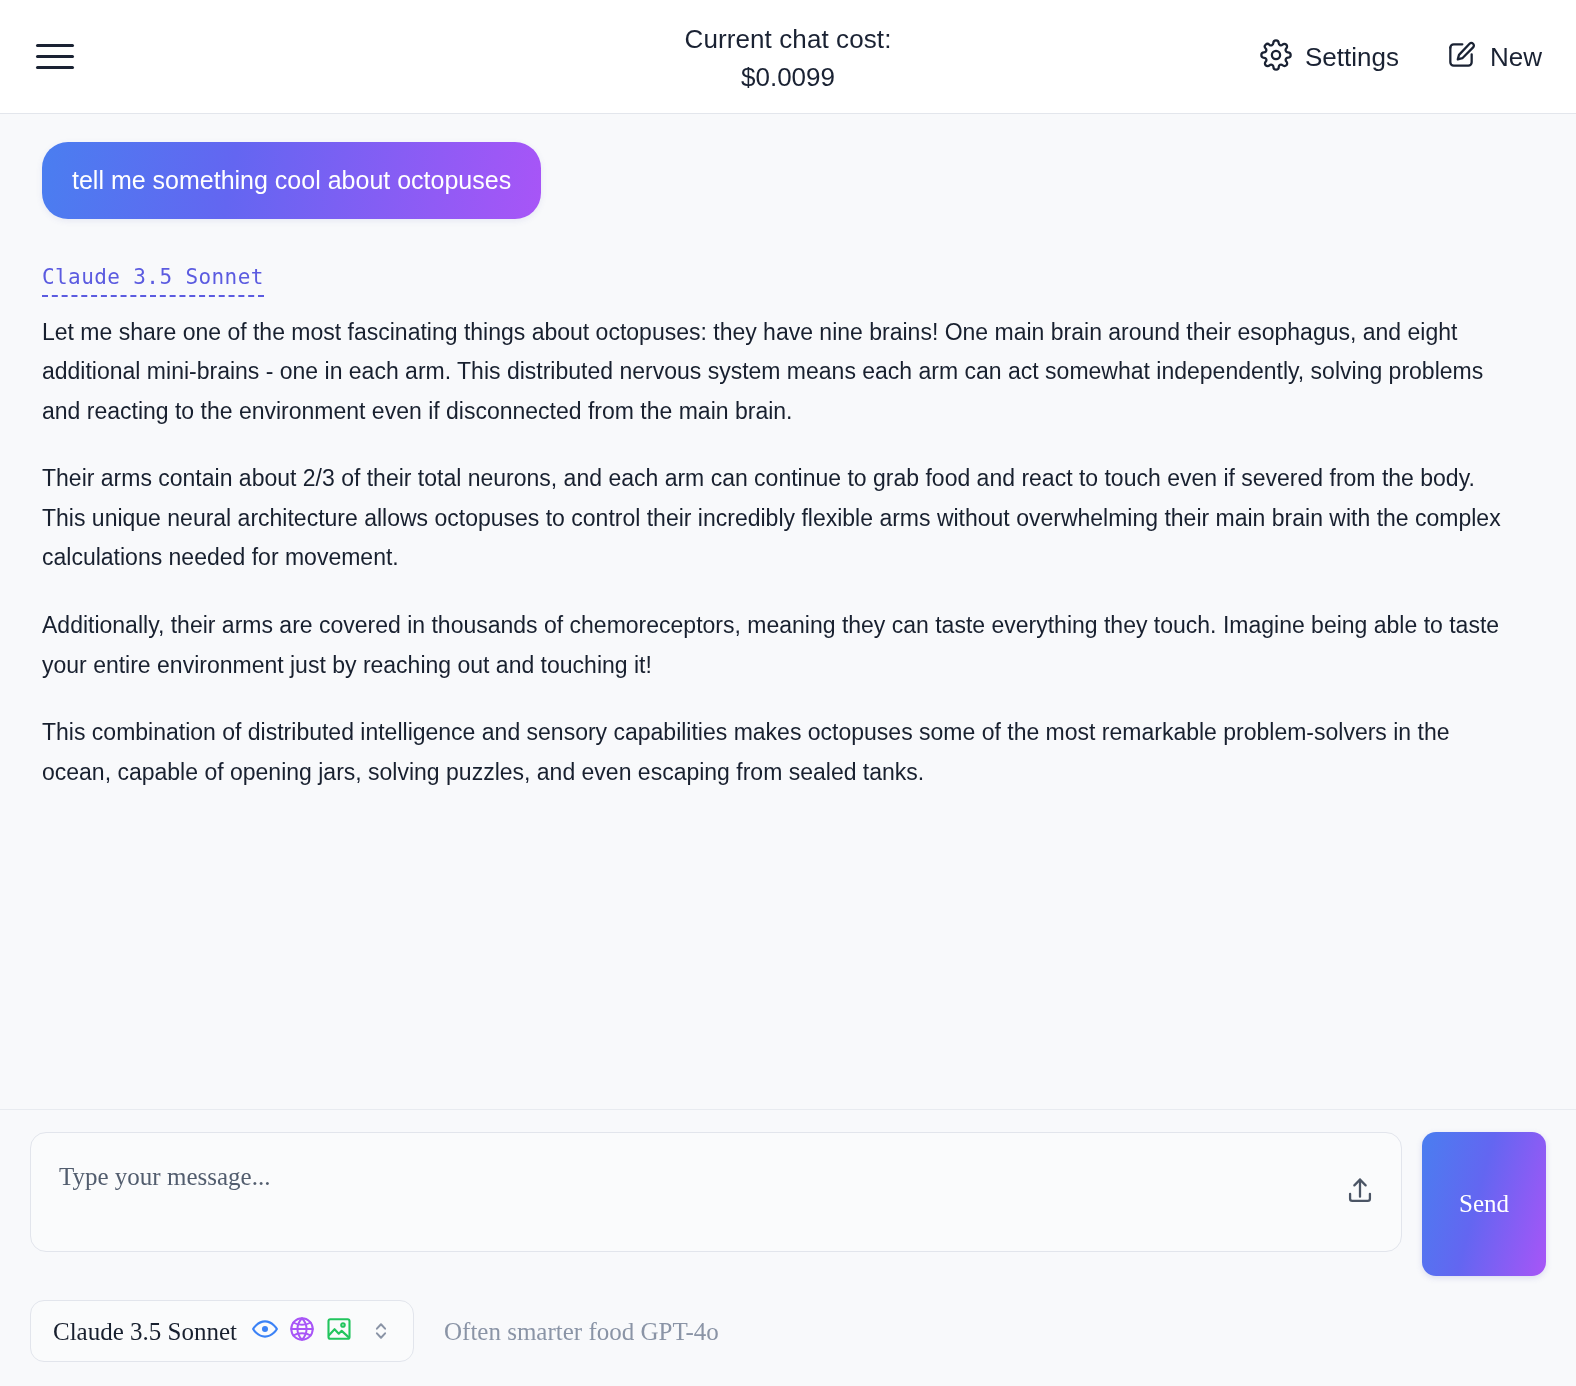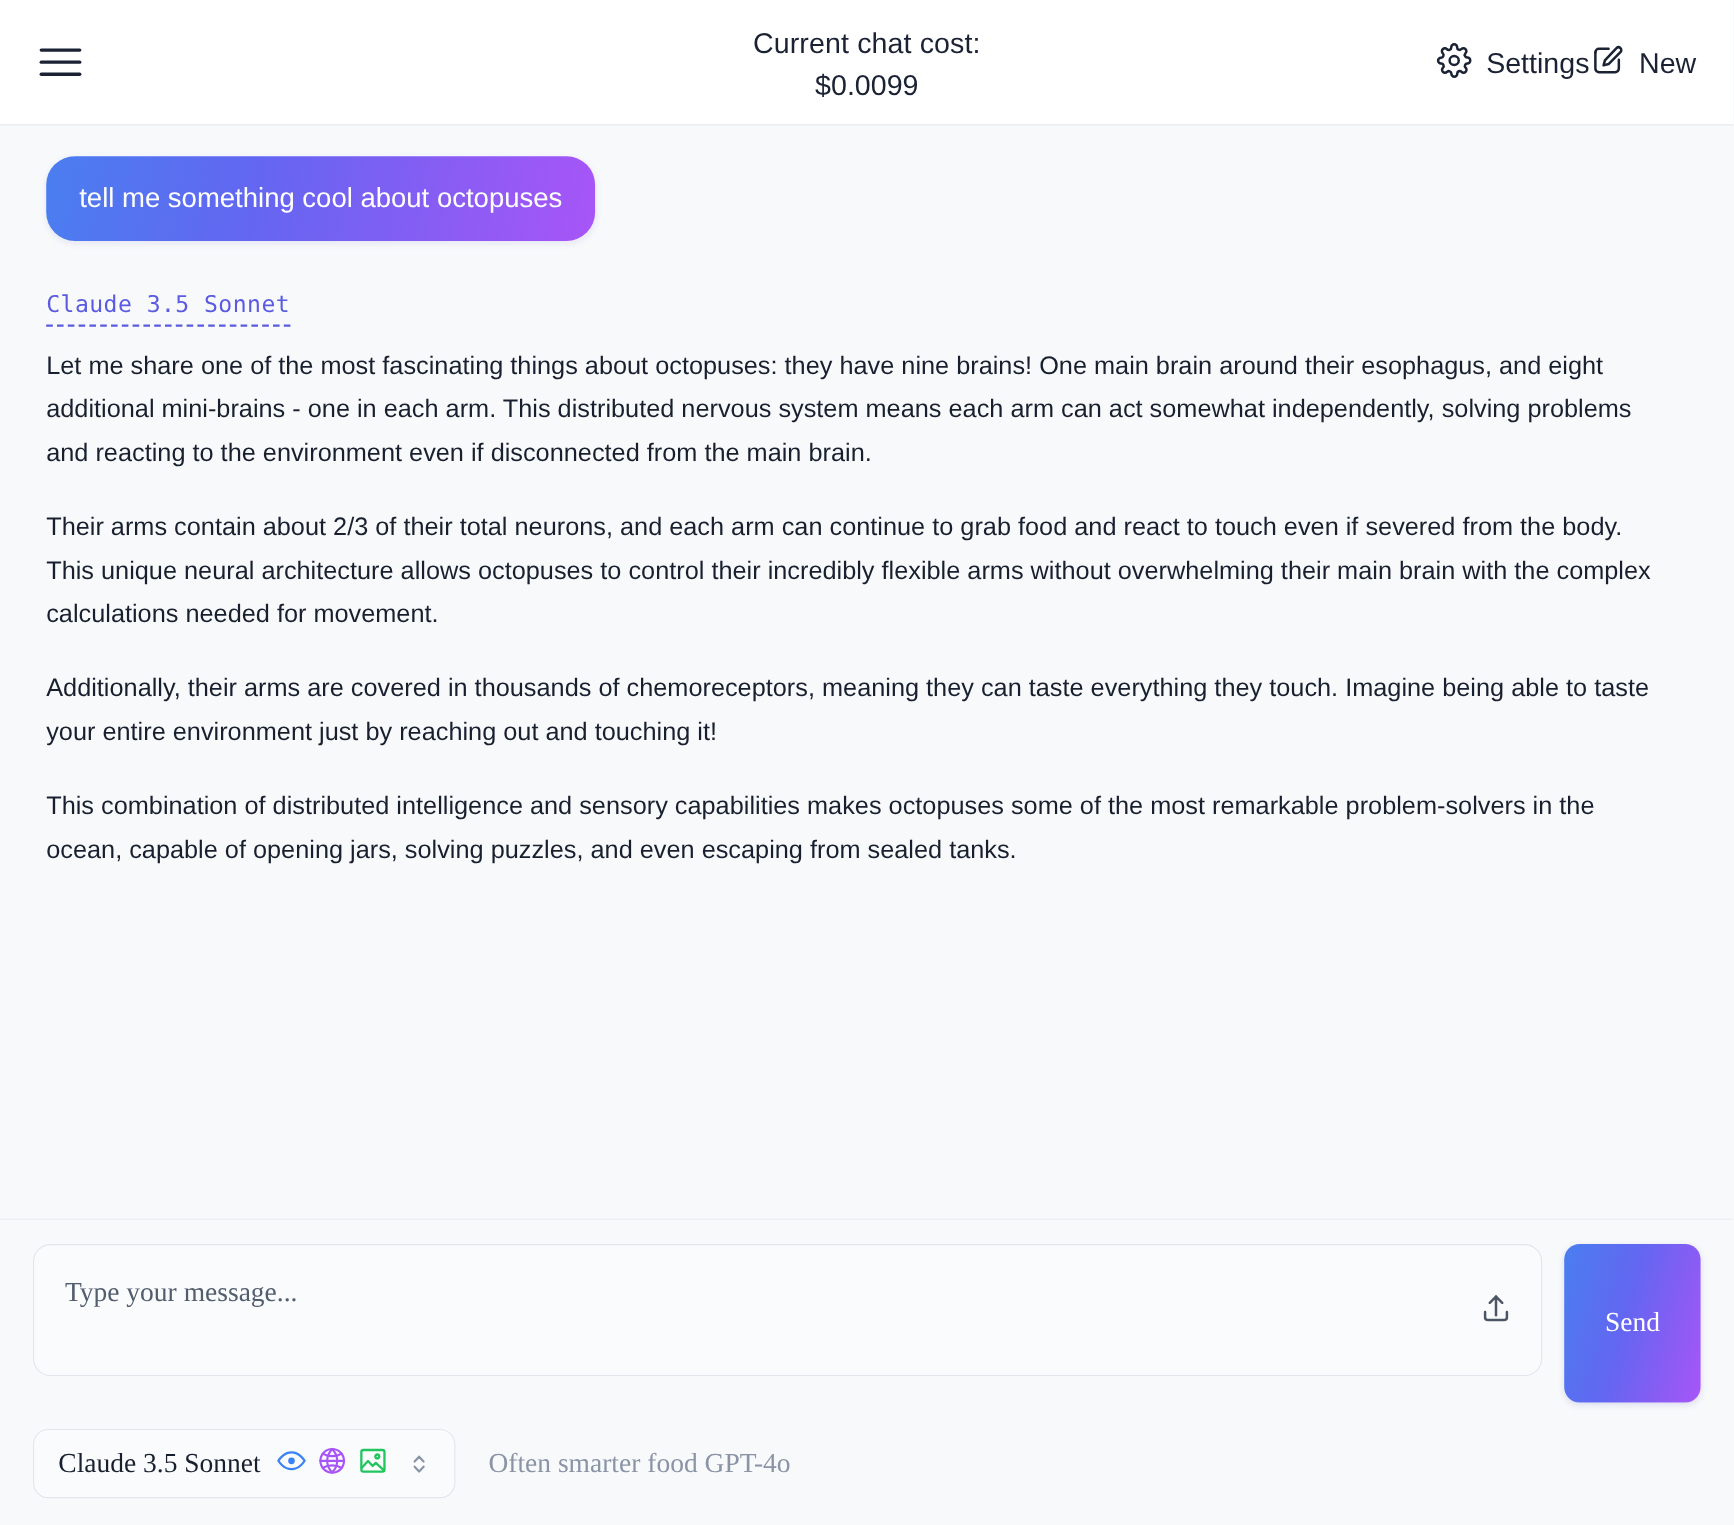--- a/index.html
+++ b/index.html
@@ -67,20 +67,21 @@
   .cost-value {
     font-size: 26px;
     color: #1a2233;
     line-height: 38px;
   }
 
   .header-actions {
     margin-left: auto;
     display: flex;
     align-items: center;
+    gap: 46px;
     z-index: 2;
   }
   .hbtn {
     display: flex;
     align-items: center;
     gap: 13px;
     cursor: pointer;
     background: none;
     border: none;
     font-family: inherit;

